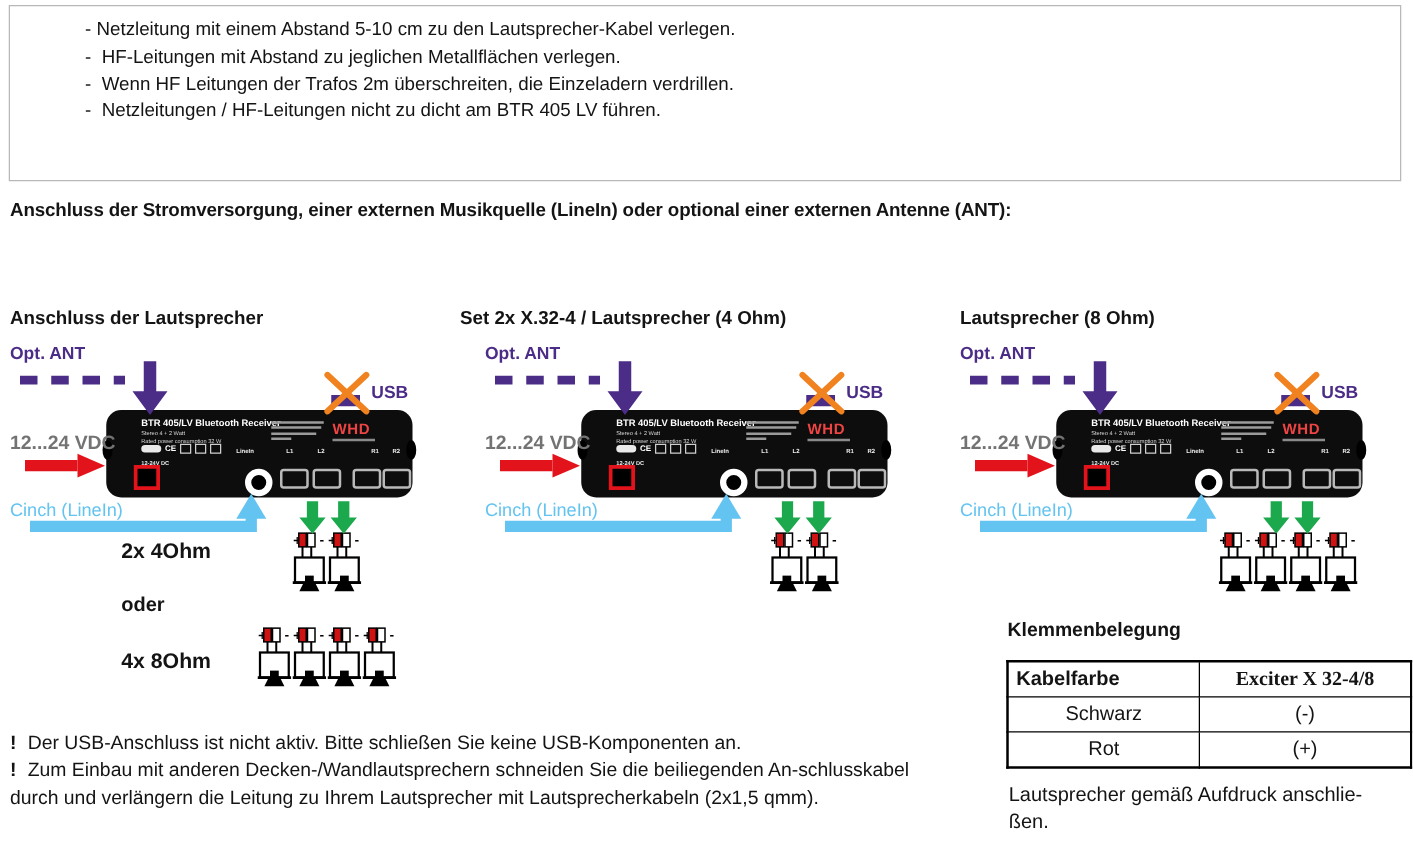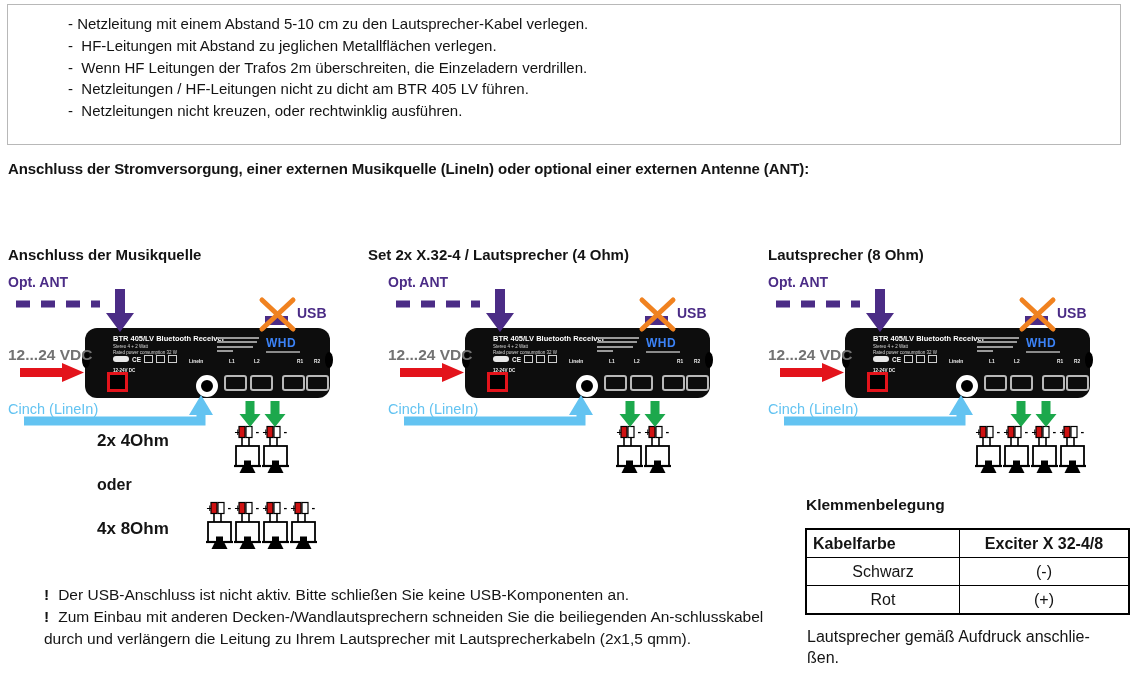--- a/index.html
+++ b/index.html
@@ -48,21 +48,21 @@
   .s1{top:16px;} .s2{top:21.5px;}
   .dev-certs{position:absolute;left:28px;top:27px;display:flex;align-items:center;gap:3px;}
   .bt-pill{display:inline-block;width:16px;height:6px;background:#e9e9e9;border-radius:3px;}
   .ce{font-size:6.5px;font-weight:bold;color:#fff;}
   .cert-box{display:inline-block;width:7px;height:6px;border:1px solid #cfcfcf;}
   .dev-power{position:absolute;left:28px;top:40px;font-size:4.5px;font-weight:bold;color:#eee;white-space:nowrap;}
   .dev-addr{position:absolute;left:132px;top:9px;}
   .dev-addr i{display:block;height:2px;background:#9a9a9a;margin-bottom:2.4px;}
   .dev-addr i:nth-child(1){width:42px;} .dev-addr i:nth-child(2){width:40px;}
   .dev-addr i:nth-child(3){width:36px;} .dev-addr i:nth-child(4){width:16px;}
-  .dev-brand{position:absolute;left:181px;top:8px;font-size:12px;font-weight:bold;color:#3b82f6;letter-spacing:.5px;}
+  .dev-brand{position:absolute;left:181px;top:8px;font-size:12px;font-weight:bold;color:#ef4444;letter-spacing:.5px;}
   .dev-brand-sub{position:absolute;left:181px;top:23px;width:34px;height:2px;background:#8a8a8a;}
   .port-lbl{position:absolute;top:31px;font-size:4.8px;font-weight:bold;color:#eee;}
   .p0{left:104px;} .p1{left:144px;} .p2{left:169px;} .p3{left:212px;} .p4{left:229px;}
   .conn-power{position:absolute;left:22px;top:44px;width:21px;height:20px;box-sizing:border-box;
               background:#000;border:3px solid #e3131b;}
   .conn-cinch{position:absolute;left:111px;top:47px;width:22px;height:22px;box-sizing:border-box;
               border-radius:50%;background:#000;border:5px solid #fff;}
   .conn-spk{position:absolute;top:47px;width:23px;height:16px;box-sizing:border-box;background:#0d0d0d;
             border:2px solid #b9b9b9;border-radius:3px;}
   .c0{left:139px;} .c1{left:165px;} .c2{left:197px;} .c3{left:221px;}
@@ -80,44 +80,43 @@
   .alt1{top:163px;font-size:17px;}
   .alt-sep{top:208px;font-size:16px;}
   .alt2{top:251px;font-size:17px;}
 
   
   .klemmen-heading{position:absolute;left:806px;top:496px;font-size:15.5px;font-weight:bold;}
   .klemmen-table{position:absolute;left:805px;top:528px;border-collapse:collapse;border:2.5px solid #000;}
   .klemmen-table th,.klemmen-table td{border:1.5px solid #000;font-size:16px;height:27px;padding:0 6px;}
   .klemmen-table th{font-weight:bold;}
   .th-left{width:140px;text-align:left;padding-left:8px;}
-  .th-right{width:156px;text-align:center;}
+  .th-right{width:156px;text-align:center;font-family:Liberation Serif, serif;}
   .klemmen-table td{text-align:center;font-weight:normal;}
   .klemmen-note{position:absolute;left:807px;top:626px;width:285px;font-size:16px;line-height:21px;}
 
   
-  .footer{position:absolute;left:8px;top:584px;width:748px;font-size:15.5px;line-height:22px;margin-left:36px;}
+  .footer{position:absolute;left:8px;top:584px;width:748px;font-size:15.5px;line-height:22px;}
   .footer p{margin:0;}
 </style>
 </head>
 <body>
 
 <div class="page">
 
   <div class="notes-box">
     <div class="note-line">- Netzleitung mit einem Abstand 5-10 cm zu den Lautsprecher-Kabel verlegen.</div>
     <div class="note-line">-  HF-Leitungen mit Abstand zu jeglichen Metallflächen verlegen.</div>
     <div class="note-line">-  Wenn HF Leitungen der Trafos 2m überschreiten, die Einzeladern verdrillen.</div>
     <div class="note-line">-  Netzleitungen / HF-Leitungen nicht zu dicht am BTR 405 LV führen.</div>
-    <div class="note-line">-  Netzleitungen nicht kreuzen, oder rechtwinklig ausführen.</div>
   </div>
 
   <div class="main-heading">Anschluss der Stromversorgung, einer externen Musikquelle (LineIn) oder optional einer externen Antenne (ANT):</div>
 
-  <div class="col-title t0">Anschluss der Musikquelle</div>
+  <div class="col-title t0">Anschluss der Lautsprecher</div>
   <div class="col-title t1">Set 2x X.32-4 / Lautsprecher (4 Ohm)</div>
   <div class="col-title t2">Lautsprecher (8 Ohm)</div>
 
   <div class="diagram d0">
     <span class="lbl-ant">Opt. ANT</span>
     <span class="lbl-usb">USB</span>
     <span class="lbl-vdc">12...24 VDC</span>
     <span class="lbl-cinch">Cinch (LineIn)</span>
     <div class="usb-port"></div>
     <div class="device-pos">

